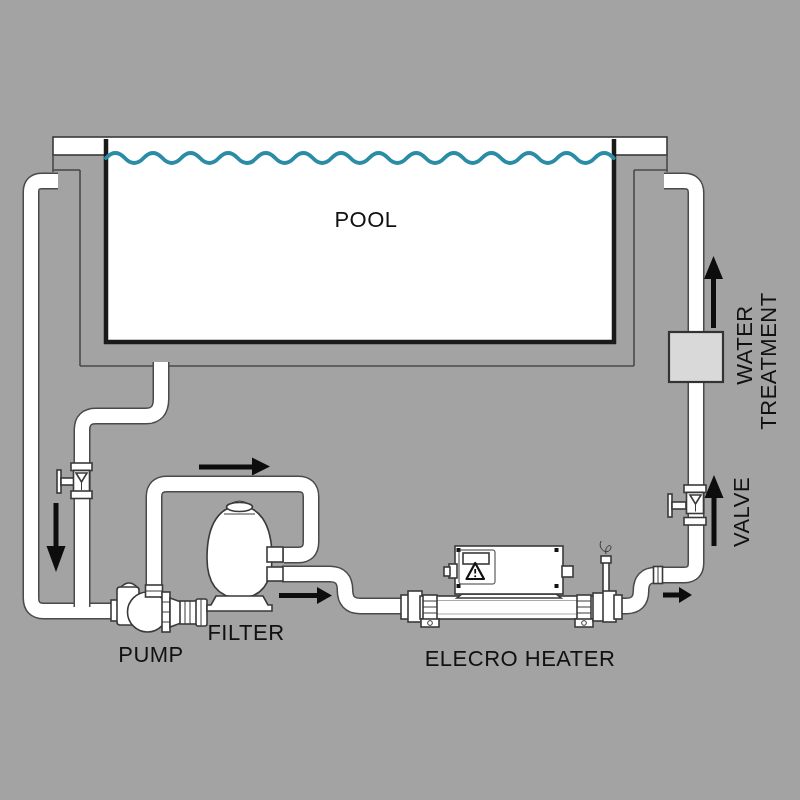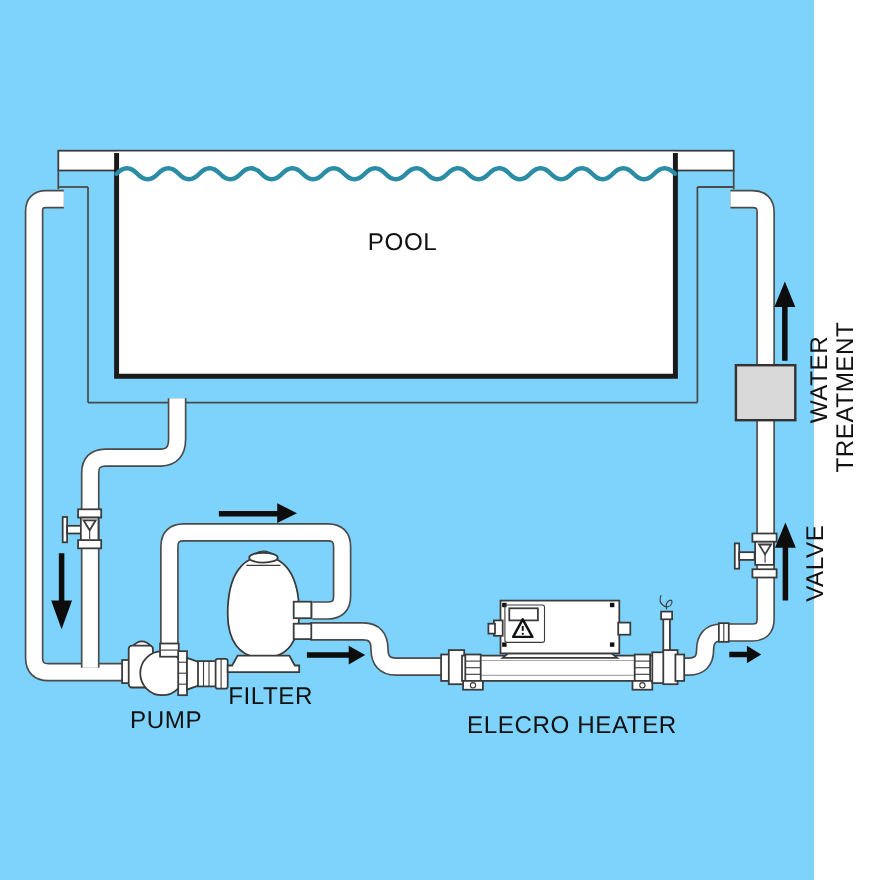--- a/index.html
+++ b/index.html
@@ -1,16 +1,16 @@
 <!DOCTYPE html>
 <html><head>
 <meta charset="utf-8">
 <style>
   html,body{margin:0;padding:0;background:#fff;width:800px;height:800px;overflow:hidden;}
-  .stage{width:740px;height:800px;background:#7dd3fc;}
+  .stage{width:800px;height:800px;background:#a3a3a3;}
   svg{display:block;}
   .pipe-o{fill:none;stroke:#4a4a4a;stroke-width:17;stroke-linecap:butt;}
   .pipe-i{fill:none;stroke:#ffffff;stroke-width:14;stroke-linecap:butt;}
   .ln{stroke:#4a4a4a;stroke-width:1.6;fill:none;}
   .part{fill:#ffffff;stroke:#3a3a3a;stroke-width:1.6;}
   .thin{stroke:#3a3a3a;stroke-width:1;fill:none;}
   .faint{stroke:#a9a9a9;stroke-width:1;fill:none;}
   .arrow{fill:#0d0d0d;stroke:none;}
   .lbl{font-family:"Liberation Sans","DejaVu Sans",sans-serif;font-size:22px;fill:#111111;letter-spacing:0.5px;}
   .wave{fill:none;stroke:#2b8ca6;stroke-width:4;stroke-linecap:round;}

